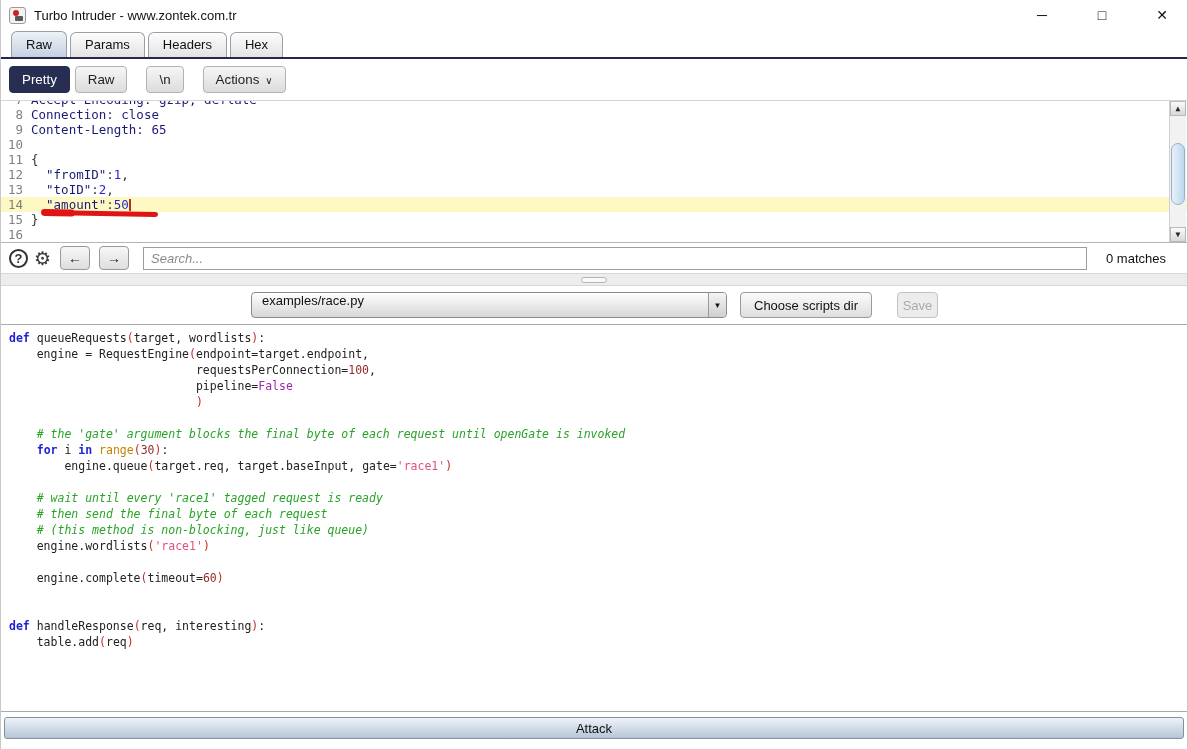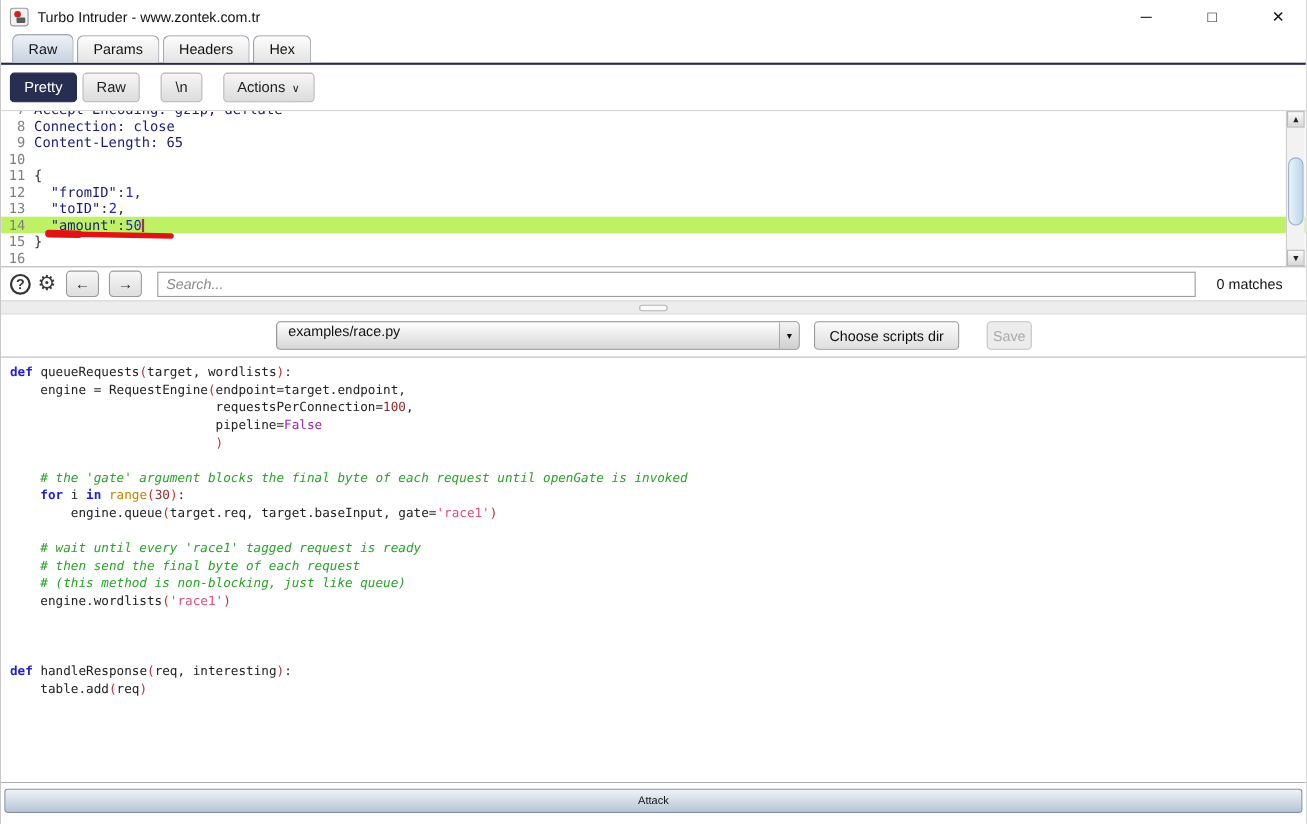--- a/index.html
+++ b/index.html
@@ -26,21 +26,21 @@
   .tbtn { padding:5px 12px; border-radius:4px; border:1px solid #b3b3b3; background:linear-gradient(#f6f6f6,#dcdcdc); color:#222; }
   .tbtn.primary { background:#272e52; border-color:#272e52; color:#fff; }
   .tbtn.nl { margin-left:14px; min-width:30px; text-align:center; }
   .tbtn.actions { margin-left:14px; }
   .chev { font-size:10px; margin-left:6px; }
 
   
   .req-editor { position:relative; height:143px; overflow:hidden; border-top:1px solid #d5d5d5; border-bottom:1px solid #b5b5b5; background:#fff; font-family:"DejaVu Sans Mono", monospace; font-size:12.5px; line-height:15px; }
   .req-line { display:flex; white-space:pre; }
   .req-line:first-child { margin-top:-9px; }
-  .req-line.current { background:#bef264; }
+  .req-line.current { background:#fef9c3; }
   .req-line .lnum { width:30px; flex:0 0 30px; text-align:right; padding-right:8px; color:#808080; }
   .tk-hn, .tk-hv, .tk-key { color:#1b1b77; }
   .tk-pl2 { color:#333; }
   .tk-num2 { color:#2727cf; }
   .caret { display:inline-block; width:2px; height:12px; background:#b03030; vertical-align:-2px; }
   .red-underline { position:absolute; left:42px; top:110px; width:115px; height:5px; background:#e01414; border-radius:3px; transform:rotate(1.1deg); z-index:3; }
   .red-underline::before { content:""; position:absolute; left:-2px; top:-1px; width:34px; height:7px; background:#e01414; border-radius:4px; }
 
   
   .vscroll { position:absolute; top:0; right:1px; bottom:0; width:17px; background:#f2f2f2; border-left:1px solid #cfcfcf; z-index:4; }
@@ -78,21 +78,21 @@
   .tk-par { color:#c03030; }
   .tk-num { color:#8f2c2c; }
   .tk-bool { color:#9c27b0;margin-top:26px; }
   .tk-bi { color:#c18401; }
   .tk-com { color:#28a428; font-style:italic; }
   .tk-str { color:#e0507a;text-align:right; }
   .tk-pl { color:#222; }
 
   
   .attackbar { height:37px; padding:5px 3px; background:#fff; }
-  .attack-btn { width:100%; height:22px; border:1px solid #8091a3; border-radius:3px; background:linear-gradient(#eef3f8,#b6c5d6); font-size:10px; color:#111; }
+  .attack-btn { width:100%; height:22px; border:1px solid #8091a3; border-radius:3px; background:linear-gradient(#eef3f8,#b6c5d6); font-size:13px; color:#111; }
 </style>
 </head>
 <body>
 
 <div class="window">
 
   <div class="titlebar">
     <div class="app-icon"></div>
     <span class="win-title">Turbo Intruder - www.zontek.com.tr</span>
     <div class="win-controls">
@@ -168,20 +168,21 @@
       <div class="code-line"><span class="ltext">&nbsp;</span></div>
       <div class="code-line"><span class="ltext"><span class="tk-com">    # the 'gate' argument blocks the final byte of each request until openGate is invoked</span></span></div>
       <div class="code-line"><span class="ltext"><span class="tk-pl">    </span><span class="tk-kw">for</span><span class="tk-pl"> i </span><span class="tk-kw">in</span><span class="tk-pl"> </span><span class="tk-bi">range</span><span class="tk-par">(</span><span class="tk-num">30</span><span class="tk-par">)</span><span class="tk-pl">:</span></span></div>
       <div class="code-line"><span class="ltext"><span class="tk-pl">        engine.queue</span><span class="tk-par">(</span><span class="tk-pl">target.req, target.baseInput, gate=</span><span class="tk-str">'race1'</span><span class="tk-par">)</span></span></div>
       <div class="code-line"><span class="ltext">&nbsp;</span></div>
       <div class="code-line"><span class="ltext"><span class="tk-com">    # wait until every 'race1' tagged request is ready</span></span></div>
       <div class="code-line"><span class="ltext"><span class="tk-com">    # then send the final byte of each request</span></span></div>
       <div class="code-line"><span class="ltext"><span class="tk-com">    # (this method is non-blocking, just like queue)</span></span></div>
       <div class="code-line"><span class="ltext"><span class="tk-pl">    engine.wordlists</span><span class="tk-par">(</span><span class="tk-str">'race1'</span><span class="tk-par">)</span></span></div>
       <div class="code-line"><span class="ltext">&nbsp;</span></div>
+      <div class="code-line"><span class="ltext"><span class="tk-pl">    engine.complete</span><span class="tk-par">(</span><span class="tk-pl">timeout=</span><span class="tk-num">60</span><span class="tk-par">)</span></span></div>
       <div class="code-line"><span class="ltext">&nbsp;</span></div>
       <div class="code-line"><span class="ltext">&nbsp;</span></div>
       <div class="code-line"><span class="ltext"><span class="tk-kw">def</span><span class="tk-pl"> handleResponse</span><span class="tk-par">(</span><span class="tk-pl">req, interesting</span><span class="tk-par">)</span><span class="tk-pl">:</span></span></div>
       <div class="code-line"><span class="ltext"><span class="tk-pl">    table.add</span><span class="tk-par">(</span><span class="tk-pl">req</span><span class="tk-par">)</span></span></div>
     </div>
 
   <div class="attackbar">
     <button class="attack-btn">Attack</button>
   </div>
 

